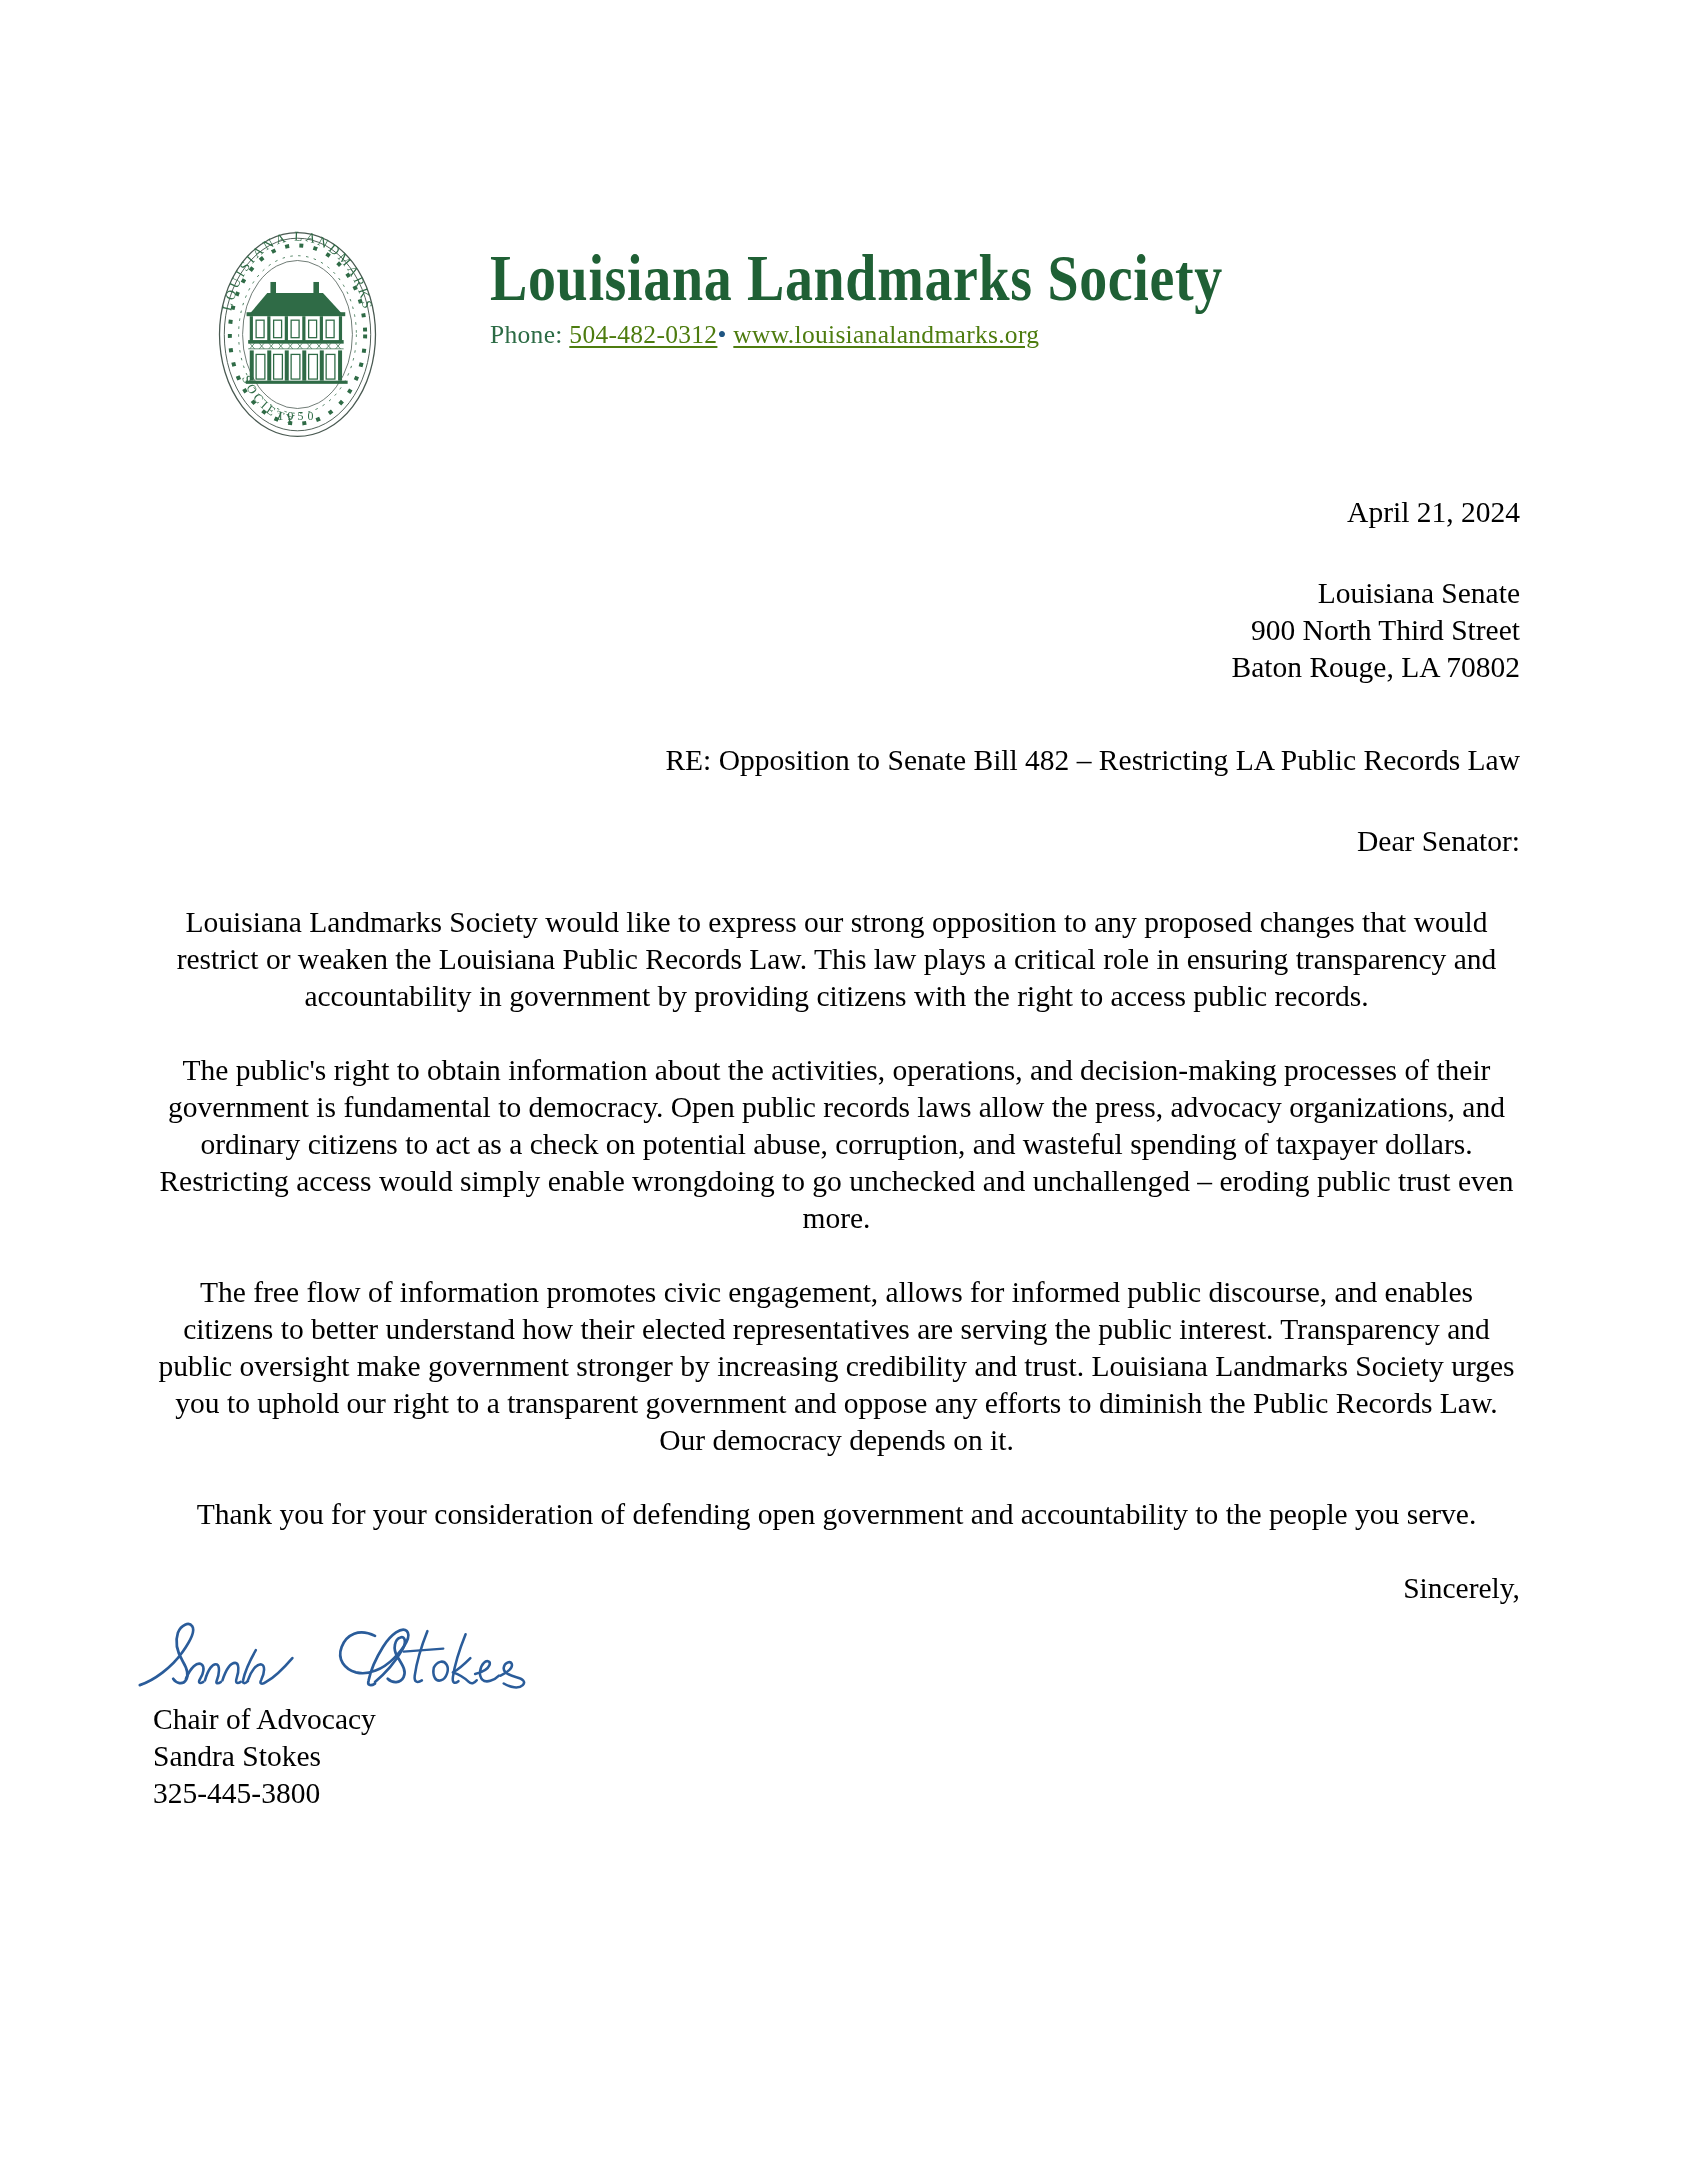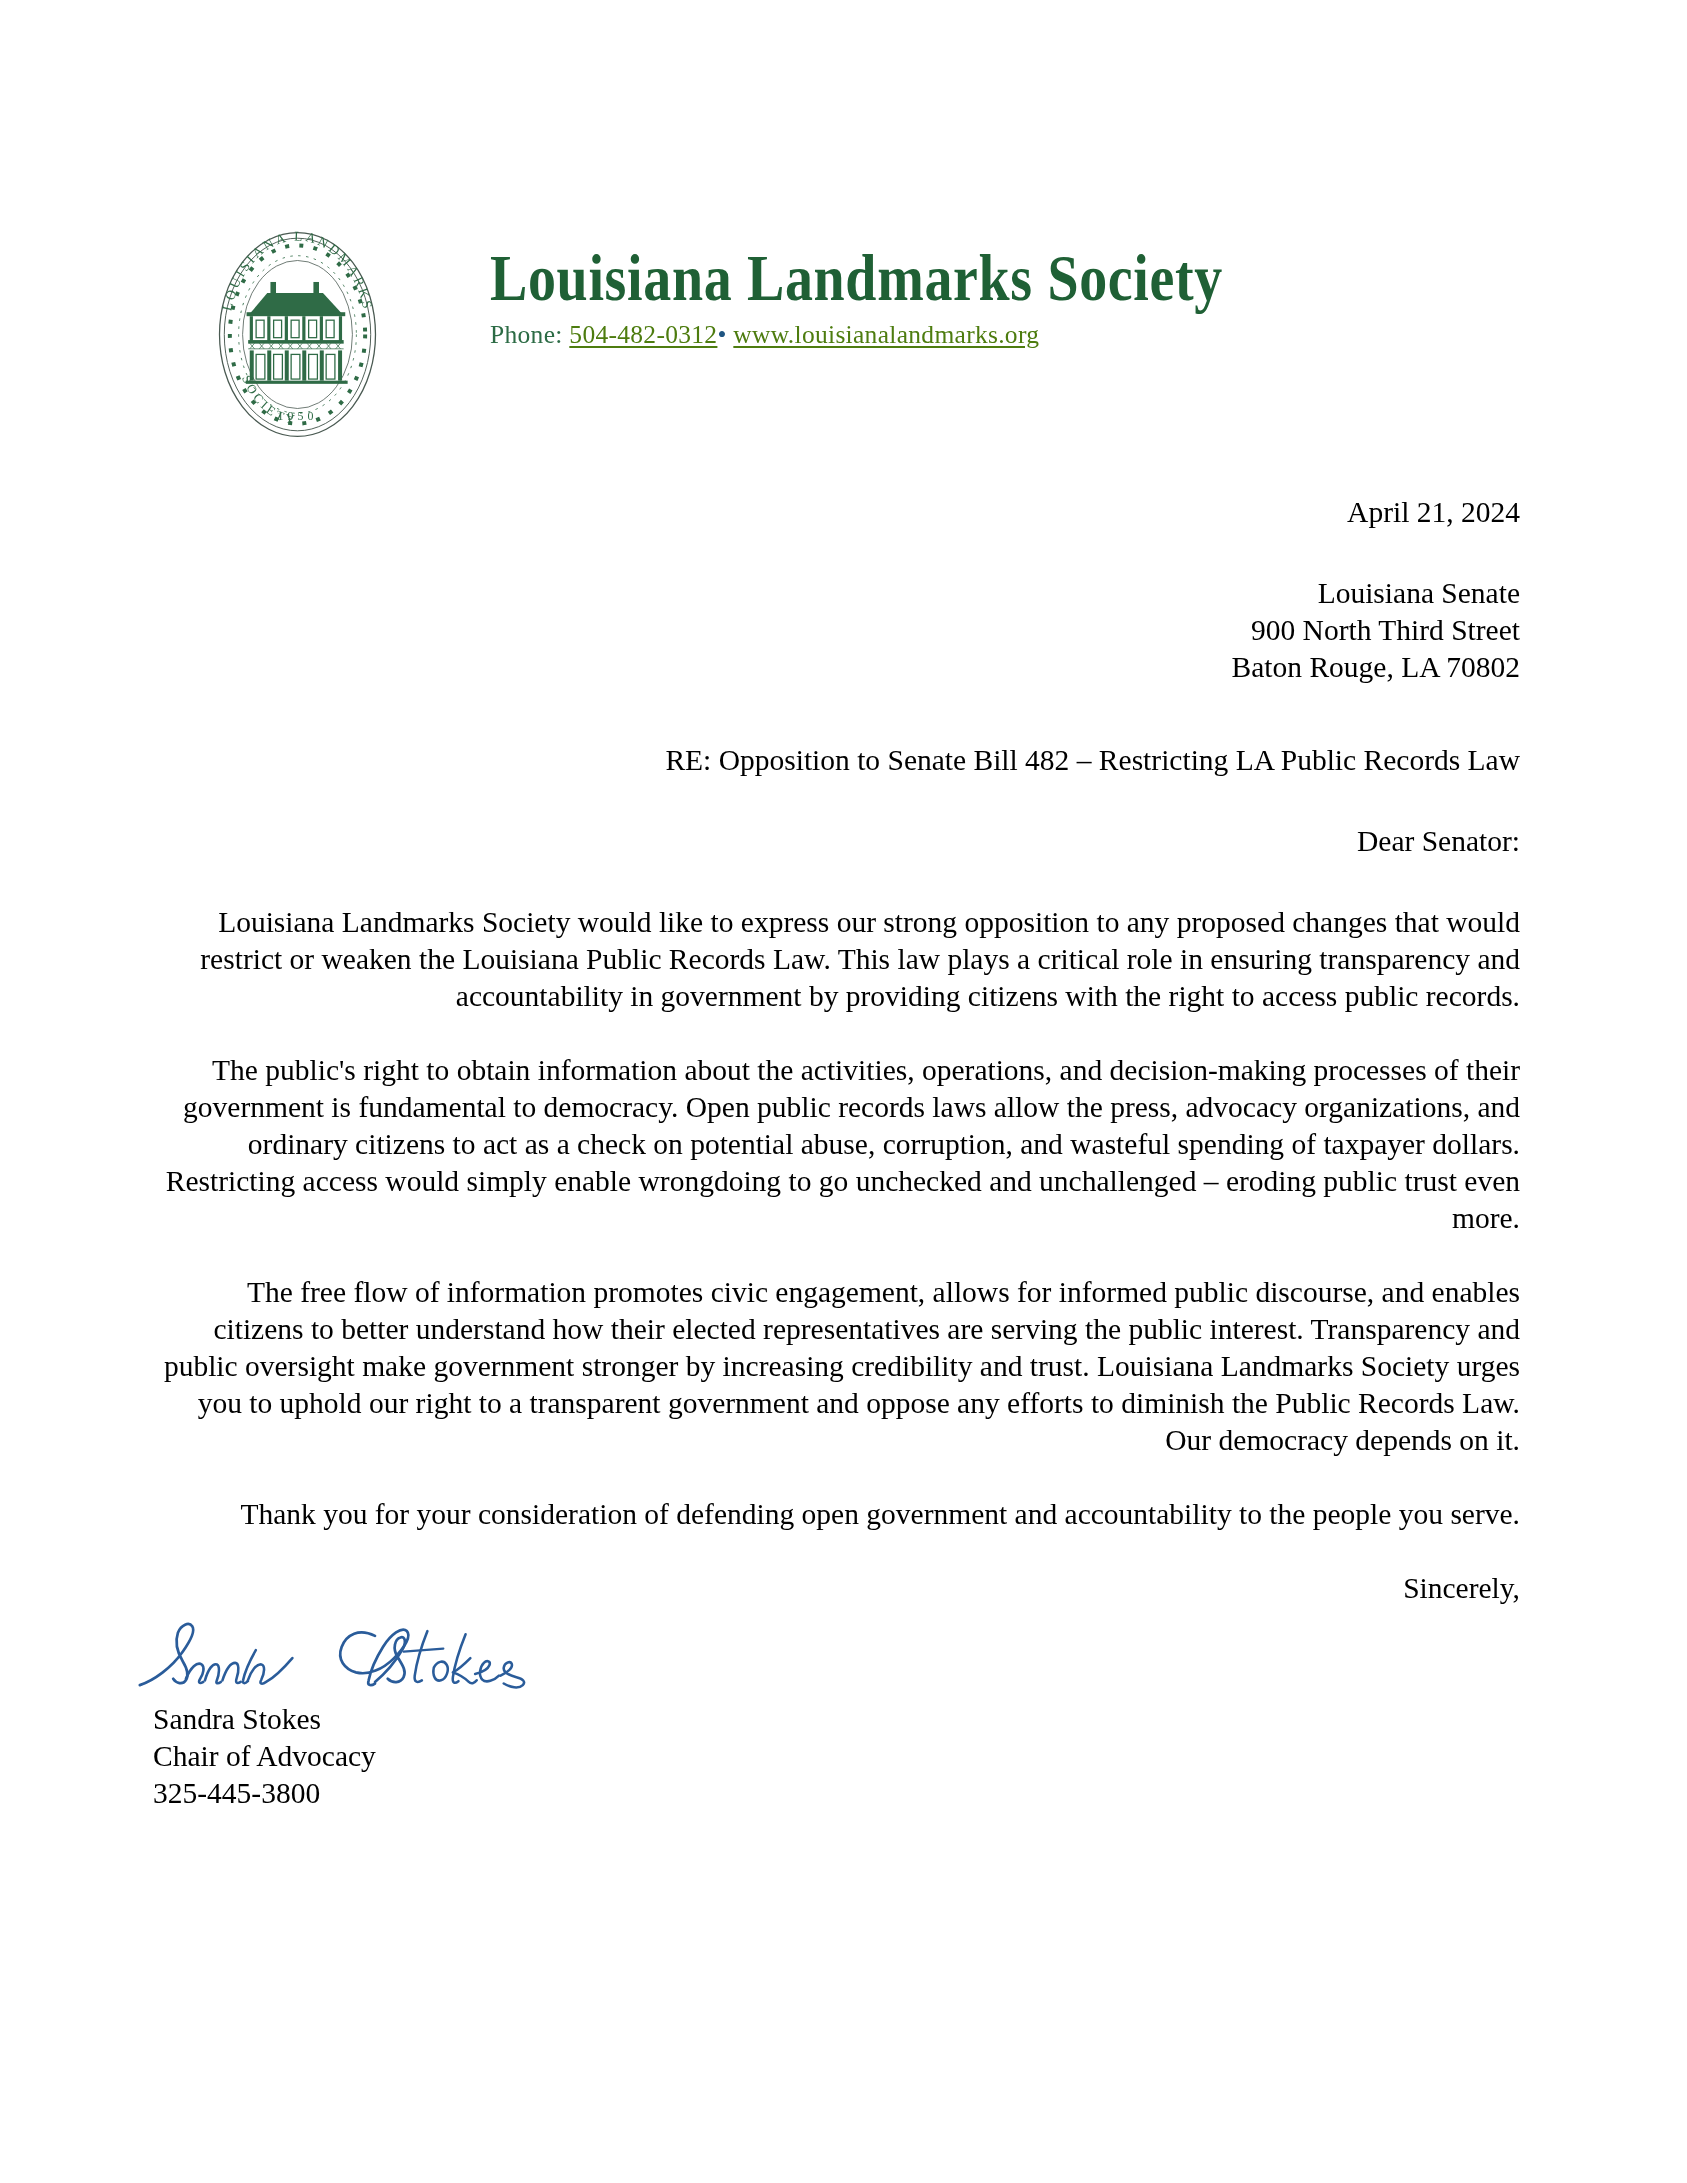--- a/index.html
+++ b/index.html
@@ -94,21 +94,21 @@
 
   .addr-block { margin-bottom: 56px; }
   .addr-block div { line-height: 37px; }
 
   .re-line { margin-bottom: 44px; margin-top: 16px; }
 
   .salutation { margin-bottom: 44px; }
 
   .para {
     margin: 0 0 37px 0;
-    text-align: right;
+    text-align: center;
     line-height: 37px;
   }
 
   .closing { margin-bottom: 0; }
 
   
   .sig-area {
     position: relative;
     height: 89px;
     margin-top: 4.8px;
@@ -288,20 +288,20 @@
                    C 432 69 430 80 435 85 C 440 90 450 86 456 80" stroke-width="3.2"></path>
 
           <path d="M 458 80 C 466 76 474 70 472 65 C 470 61 463 64 462 70
                    C 461 77 470 80 478 82 C 486 84 490 88 486 92
                    C 481 97 470 95 462 90" stroke-width="3.2"></path>
         </g>
       </svg>
     </div>
 
     <div class="sig-block">
+      <div>Chair of Advocacy</div>
       <div>Sandra Stokes</div>
-      <div>Chair of Advocacy</div>
       <div>325-445-3800</div>
     </div>
 
   </div>
 </div>
 
 
 </body></html>

